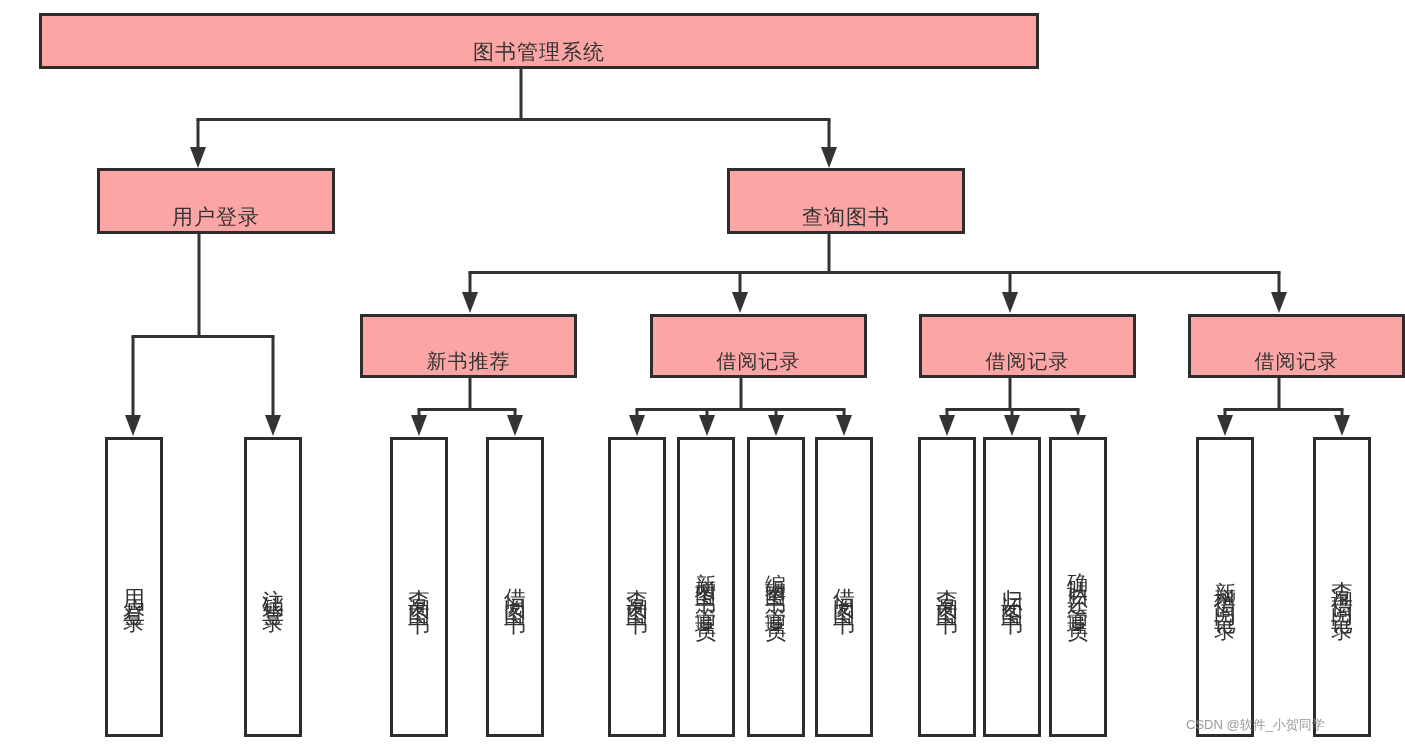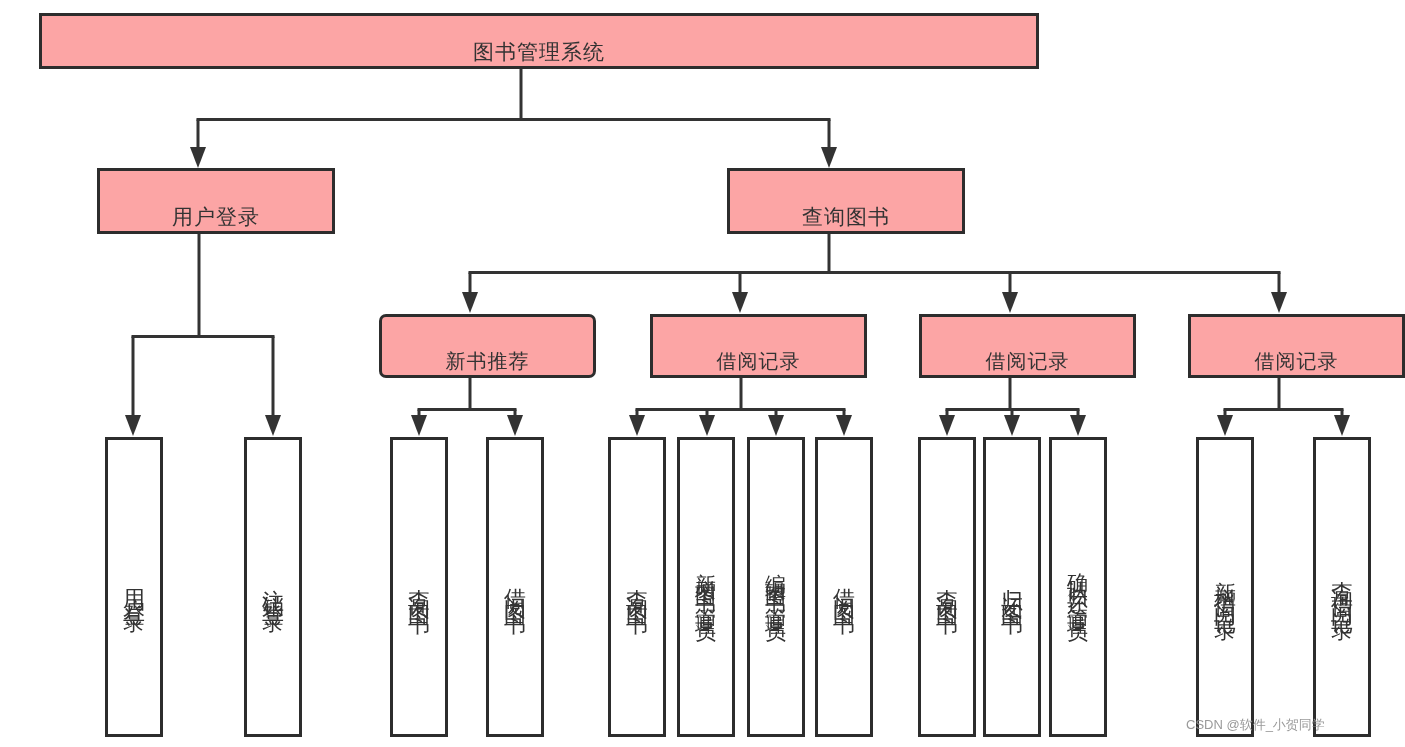--- a/index.html
+++ b/index.html
@@ -41,21 +41,21 @@
     letter-spacing:8px;
     color:#333333;
   }
   .vbox .vtext.tight{letter-spacing:7px;font-size:21px;}
 
   #node-root{left:22px;top:13px;width:1000px;height:56px;font-size:21px;}
   #node-user-login{left:80px;top:168px;width:238px;height:66px;font-size:21px;}
   #node-book-management{left:710px;top:168px;width:238px;height:66px;font-size:21px;}
 
   .l3{top:314px;width:217px;height:64px;}
-  #node-new-book{left:362px;border-radius:7px;}
+  #node-new-book{left:343px;}
   #node-book-borrow{left:633px;}
   #node-current-borrow{left:902px;}
   #node-borrow-record{left:1171px;}
 
   #node-login-action{left:105px;}
   #node-logout{left:244px;}
   #node-newbook-query{left:390px;}
   #node-newbook-borrow{left:486px;}
   #node-bb-query{left:608px;}
   #node-bb-add{left:677px;}

